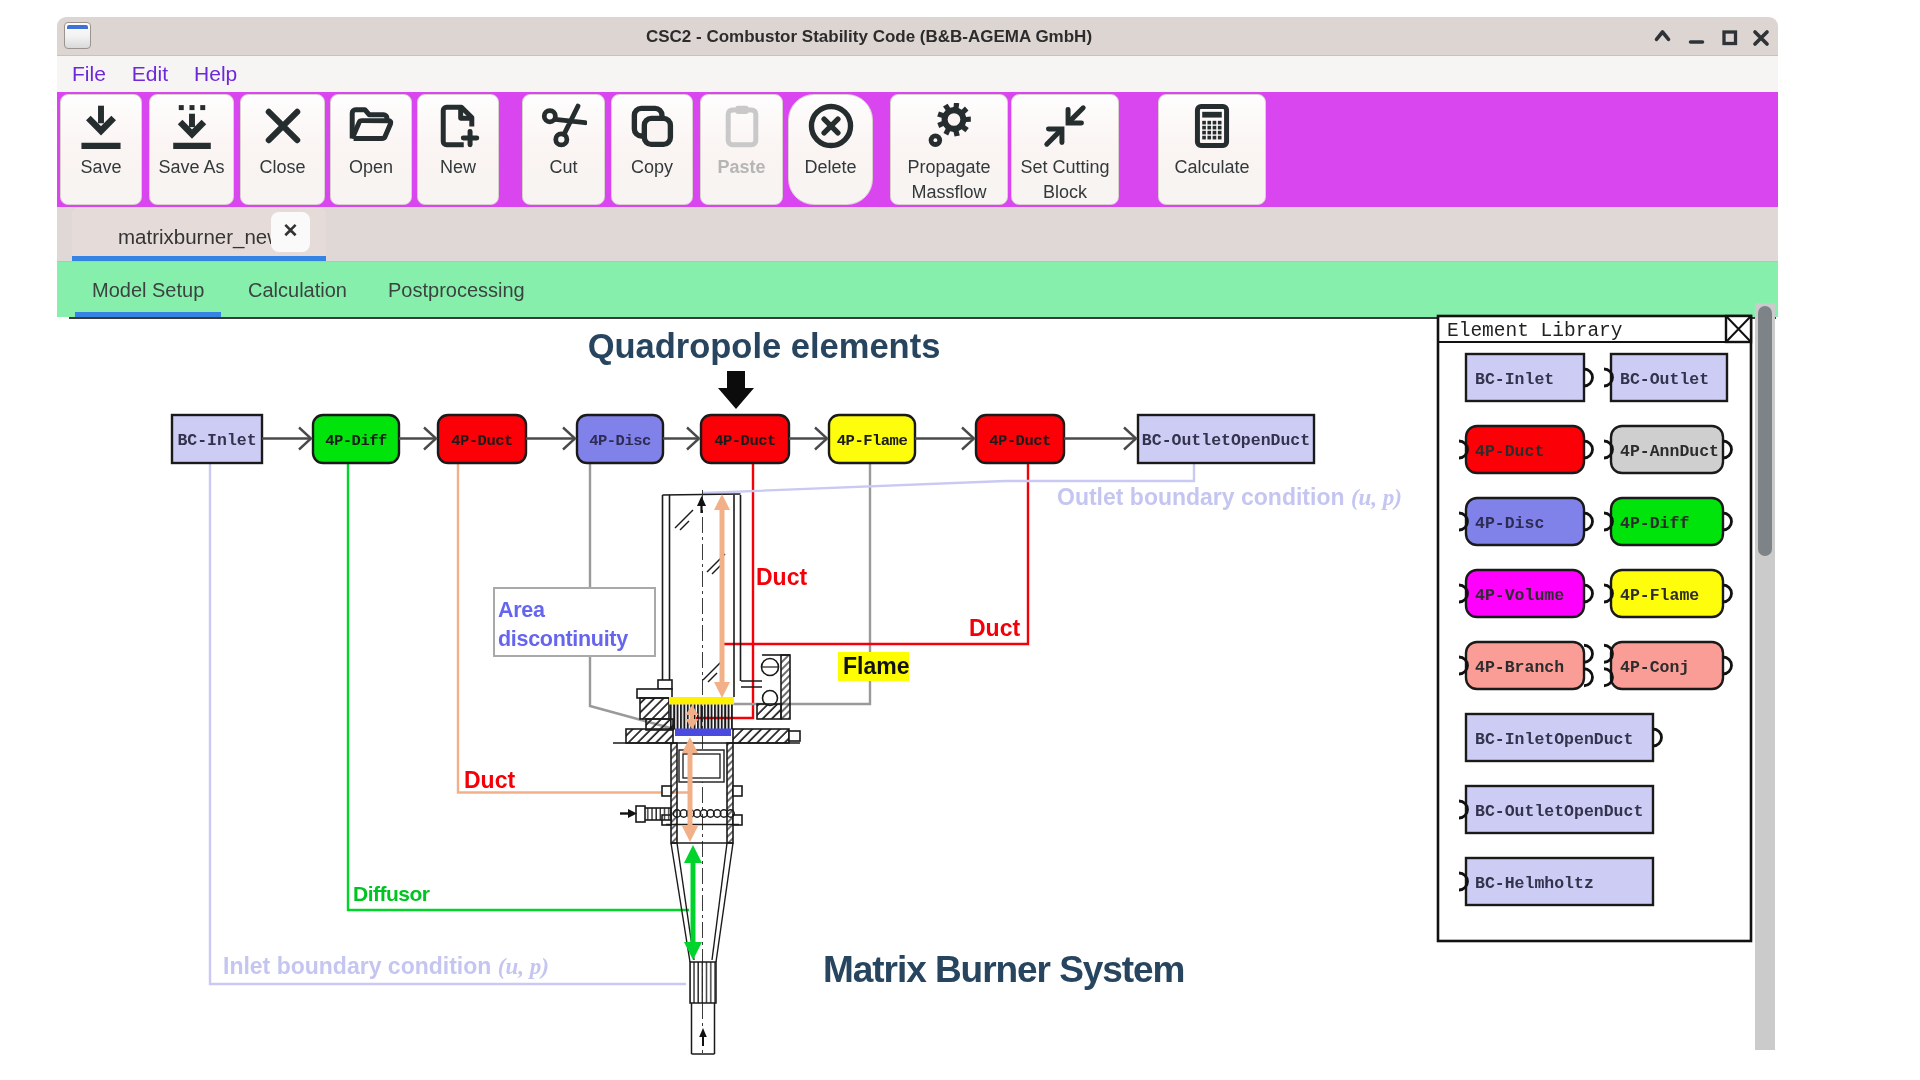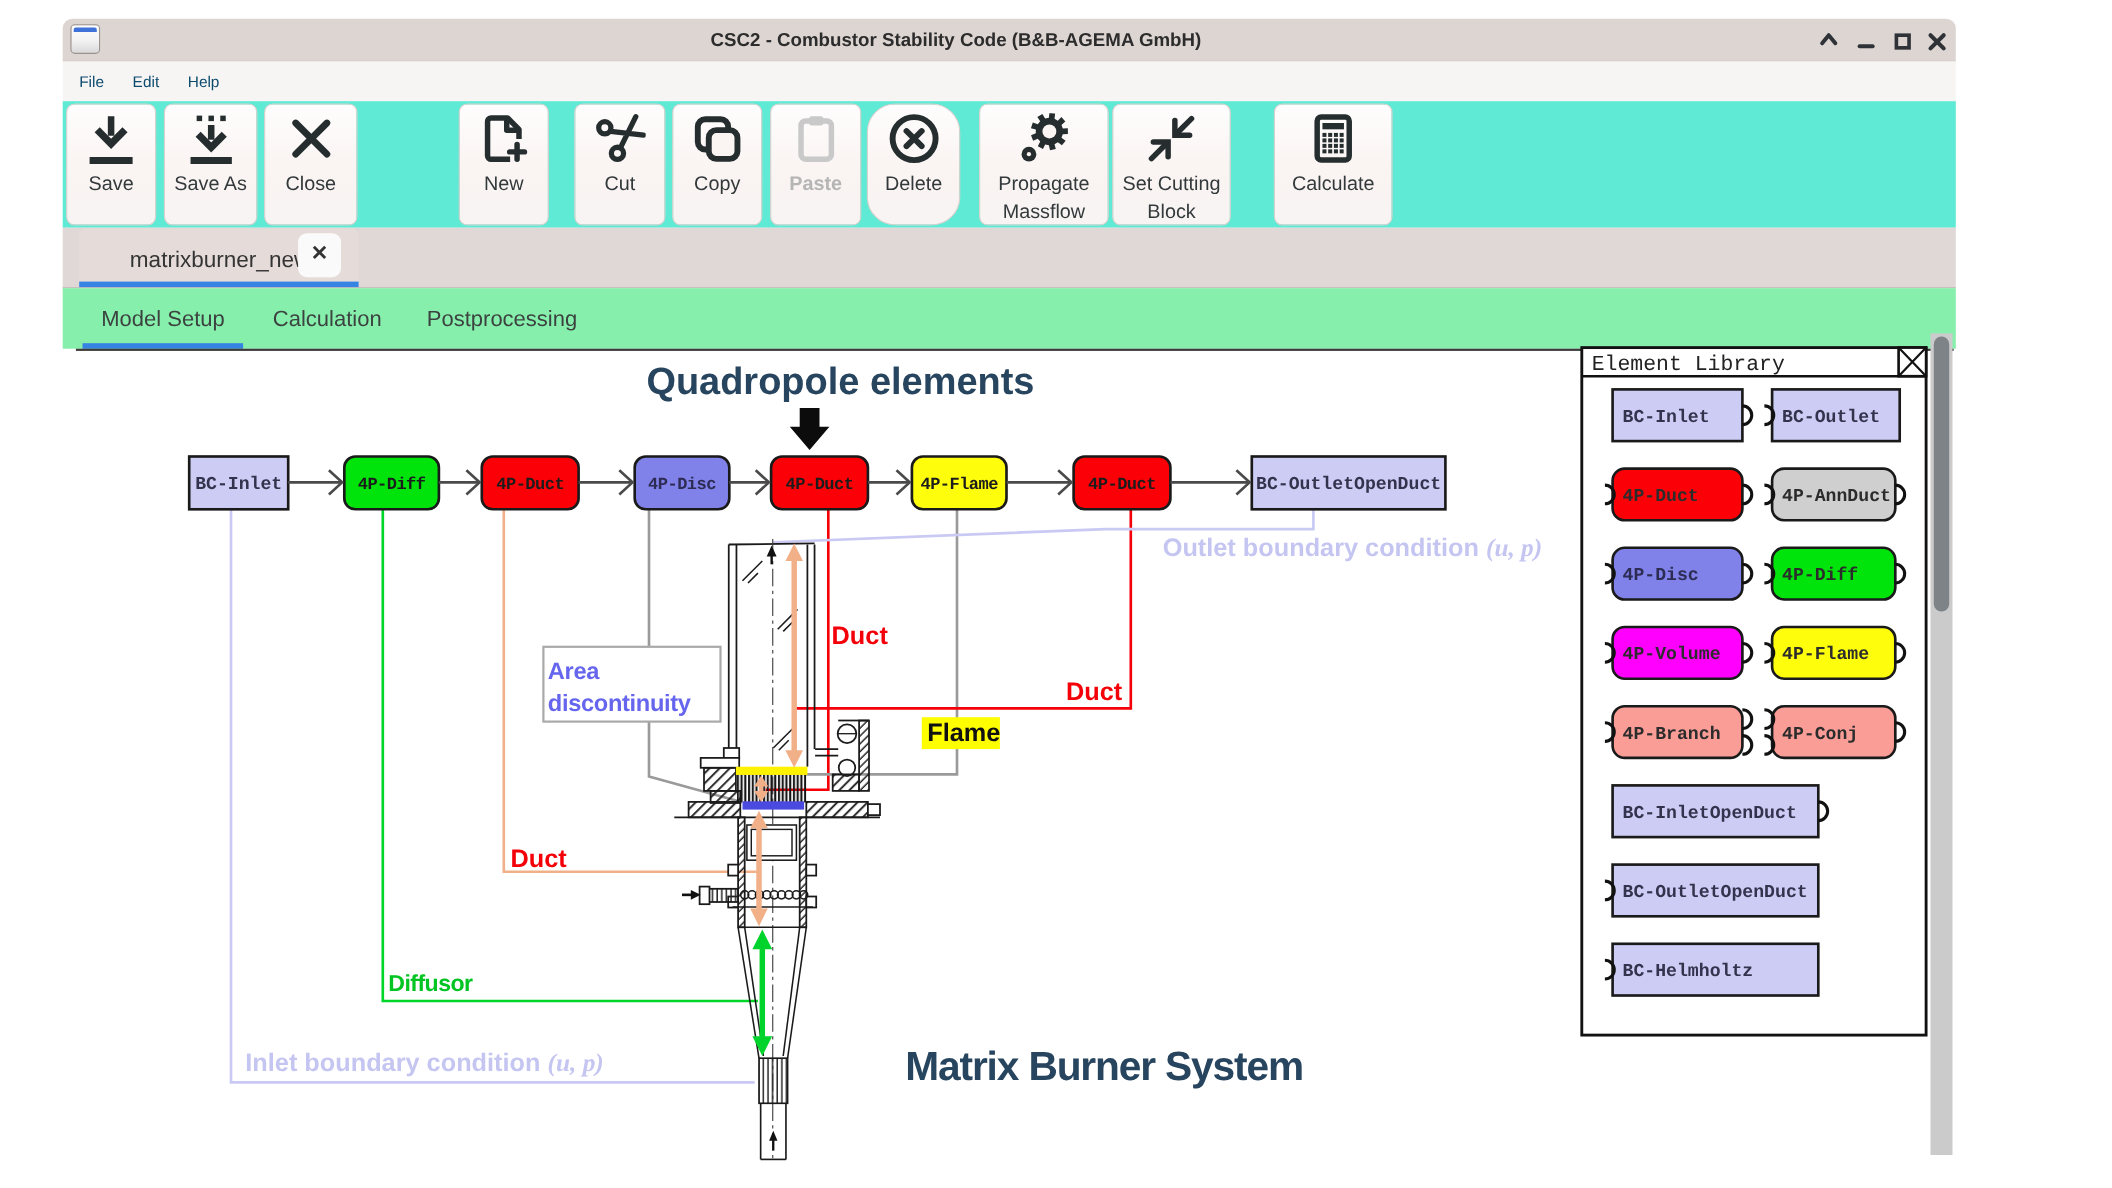--- a/index.html
+++ b/index.html
@@ -10,23 +10,23 @@
     border-radius:9px 9px 0 0; border-bottom:1px solid #c9c1bd; }
   #winicon { position:absolute; left:7px; top:5px; width:27px; height:27px;
     border:1px solid #9a948f; border-radius:4px;
     background:linear-gradient(#fdfdfd 0%, #f2f2f2 55%, #d9d9d9 100%); }
   #winicon .bar { position:absolute; left:2px; right:2px; top:2px; height:4px;
     background:#3f72d8; border-radius:2px 2px 0 0; }
   #title { position:absolute; left:33px; right:130px; top:0; text-align:center;
     line-height:40px; font-size:17px; font-weight:bold; color:#2c2c2c; }
   #wctl { position:absolute; right:0; top:0; height:39px; }
   #menubar { height:36px; background:#f6f5f4; padding-left:2px; }
-  #menubar span { display:inline-block; font-size:14px; color:#0c4a6e;
+  #menubar span { display:inline-block; font-size:21px; color:#6d28d9;
     line-height:36px; margin-right:0; padding:0 13px; }
-  #toolbar { position:relative; height:115px; background:#5eead4; }
+  #toolbar { position:relative; height:115px; background:#d946ef; }
   .tbtn { position:absolute; top:2px; height:111px; border:1px solid #d9d1cd;
     border-radius:8px; background:linear-gradient(#fefdfd 0%, #faf4f2 55%, #f7f4f3 100%);
     text-align:center; color:#33393b; font-size:18px; }
   .tbtn svg { margin-top:8px; }
   .tbtn .lbl { margin-top:1px; line-height:25px; }
   .tbtn.dis { color:#b5b5b5;font-weight:bold; }
   #tabbar { position:relative; height:55px; background:#e0d8d6;
     border-bottom:1px solid #c6bdbb; }
   #tabname { position:absolute; left:36px; top:0; line-height:59px;
     font-size:20.5px; color:#343434;margin-left:25px; }
@@ -70,20 +70,24 @@
           <rect x="5.1" y="1.1" width="2.6" height="2.6" fill="#262d2f"></rect>
           <rect x="10.7" y="1.1" width="2.6" height="2.6" fill="#262d2f"></rect>
           <rect x="16.3" y="1.1" width="2.6" height="2.6" fill="#262d2f"></rect>
 <path d="M12 5.6 V12.6" stroke="#262d2f" stroke-width="3.1"></path>
 <path d="M5.8 9.9 L12 16.2 L18.2 9.9" fill="none" stroke="#262d2f" stroke-width="3.4" stroke-linejoin="miter"></path>
 <path d="M2.2 22.4 H21.8" stroke="#262d2f" stroke-width="3.3"></path>
         </svg><div class="lbl">Save As</div></div>
 <div class="tbtn" style="left:183px;width:85px;"><svg width="46" height="46" viewBox="0 0 24 24">
           <path d="M4.6 4.6 L19.4 19.4 M19.4 4.6 L4.6 19.4" stroke="#262d2f" stroke-width="3.2" stroke-linecap="round"></path>
         </svg><div class="lbl">Close</div></div>
+<div class="tbtn" style="left:273px;width:82px;"><svg width="46" height="46" viewBox="0 0 24 24">
+          <path d="M2.2 18.5 V5.2 a1.7 1.7 0 0 1 1.7-1.7 h4.9 l2.2 2.6 h7.6 a1.7 1.7 0 0 1 1.7 1.7 v1.7" fill="none" stroke="#262d2f" stroke-width="2.6" stroke-linejoin="round"></path>
+<path d="M2.2 18.5 L5.8 10.1 a1.5 1.5 0 0 1 1.4-.9 H21.3 a1.05 1.05 0 0 1 .95 1.5 L19.4 17.4 a1.7 1.7 0 0 1-1.6 1.1 H2.9" fill="none" stroke="#262d2f" stroke-width="2.6" stroke-linejoin="round"></path>
+        </svg><div class="lbl">Open</div></div>
 <div class="tbtn" style="left:360px;width:82px;"><svg width="46" height="46" viewBox="0 0 24 24">
           <path d="M15 21.8 H6 a1.7 1.7 0 0 1-1.7-1.7 V3.9 A1.7 1.7 0 0 1 6 2.2 h7.8 l5.4 5.4 v4.6" fill="none" stroke="#262d2f" stroke-width="2.6" stroke-linejoin="round"></path>
 <path d="M13.4 2.6 V8 H18.8" fill="none" stroke="#262d2f" stroke-width="2.6" stroke-linejoin="round"></path>
 <path d="M18.3 14.8 V21.8 M14.8 18.3 H21.8" stroke="#262d2f" stroke-width="2.6" stroke-linecap="round"></path>
         </svg><div class="lbl">New</div></div>
 <div class="tbtn" style="left:465px;width:83px;"><svg width="46" height="46" viewBox="0 0 24 24">
           <g stroke="#262d2f" fill="none" stroke-width="2.5" stroke-linecap="round">
 <circle cx="4.6" cy="6.9" r="2.9"></circle>
             <circle cx="10.6" cy="19.0" r="2.9"></circle>
 <path d="M7.4 8.6 L23.0 10.3 M12.0 16.4 L19.3 1.6"></path>

